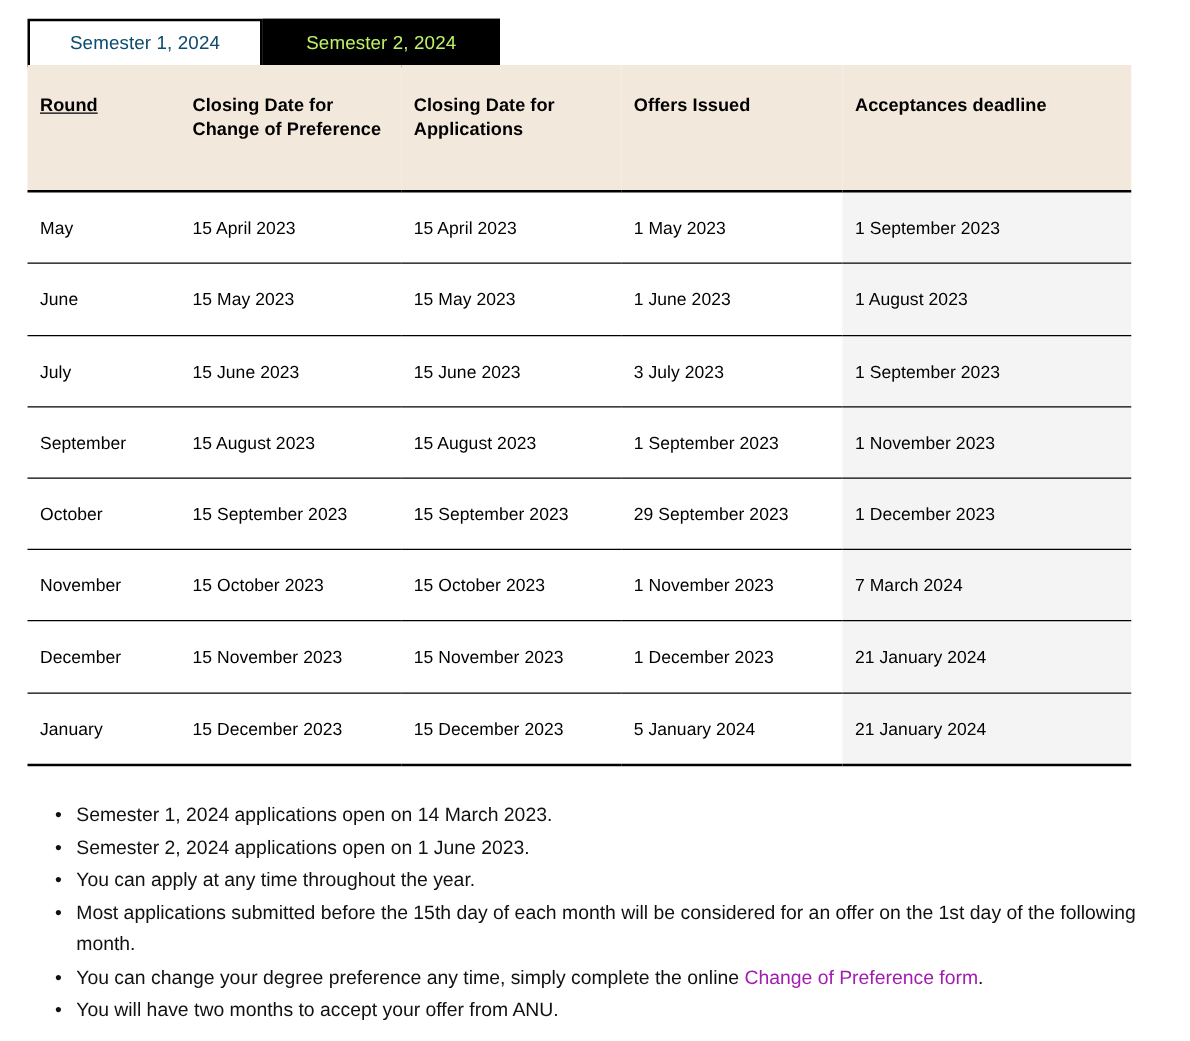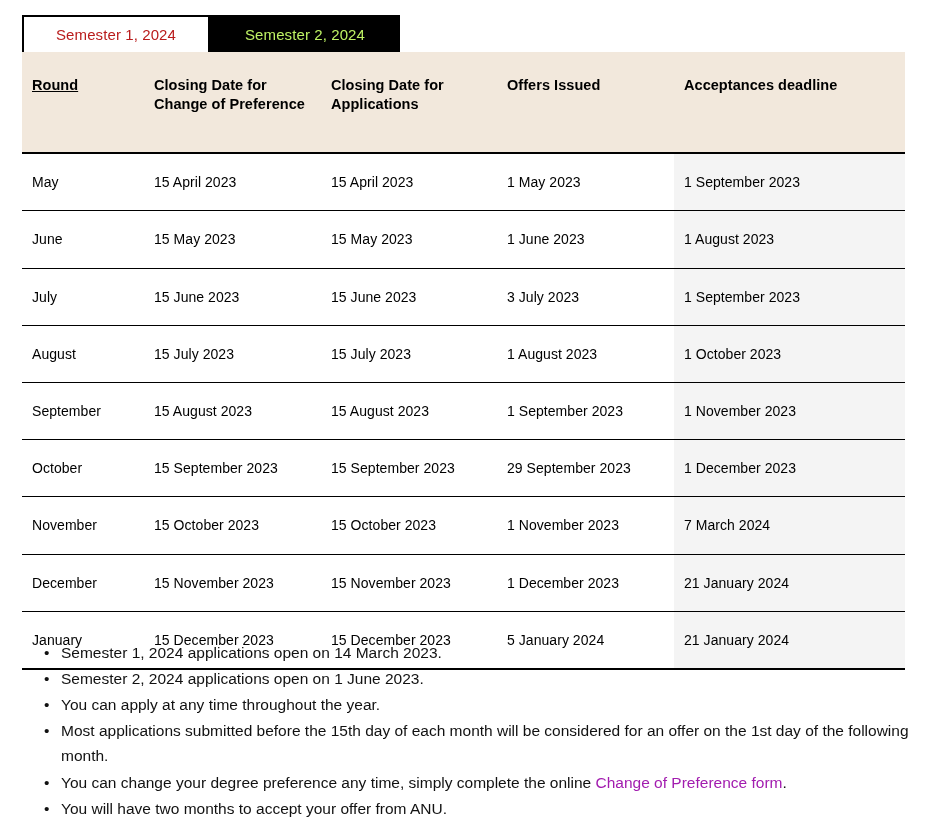--- a/index.html
+++ b/index.html
@@ -31,21 +31,21 @@
     font-size: 15px;
     line-height: 1;
     letter-spacing: .1px;
     box-sizing: border-box;
     cursor: pointer;
     user-select: none;
   }
   .tab-inactive {
     width: 188px;
     background: #ffffff;
-    color: #b91c1c;
+    color: #0c4a6e;
     border: 2px solid #000000;
   }
   .tab-active {
     width: 190px;
     background: #000000;
     color: #bef264;
     border: 2px solid #000000;
   }
 
   
@@ -170,27 +170,20 @@
         <td class="shaded">1 August 2023</td>
       </tr>
       <tr>
         <td>July</td>
         <td>15 June 2023</td>
         <td>15 June 2023</td>
         <td>3 July 2023</td>
         <td class="shaded">1 September 2023</td>
       </tr>
       <tr>
-        <td>August</td>
-        <td>15 July 2023</td>
-        <td>15 July 2023</td>
-        <td>1 August 2023</td>
-        <td class="shaded">1 October 2023</td>
-      </tr>
-      <tr>
         <td>September</td>
         <td>15 August 2023</td>
         <td>15 August 2023</td>
         <td>1 September 2023</td>
         <td class="shaded">1 November 2023</td>
       </tr>
       <tr>
         <td>October</td>
         <td>15 September 2023</td>
         <td>15 September 2023</td>

